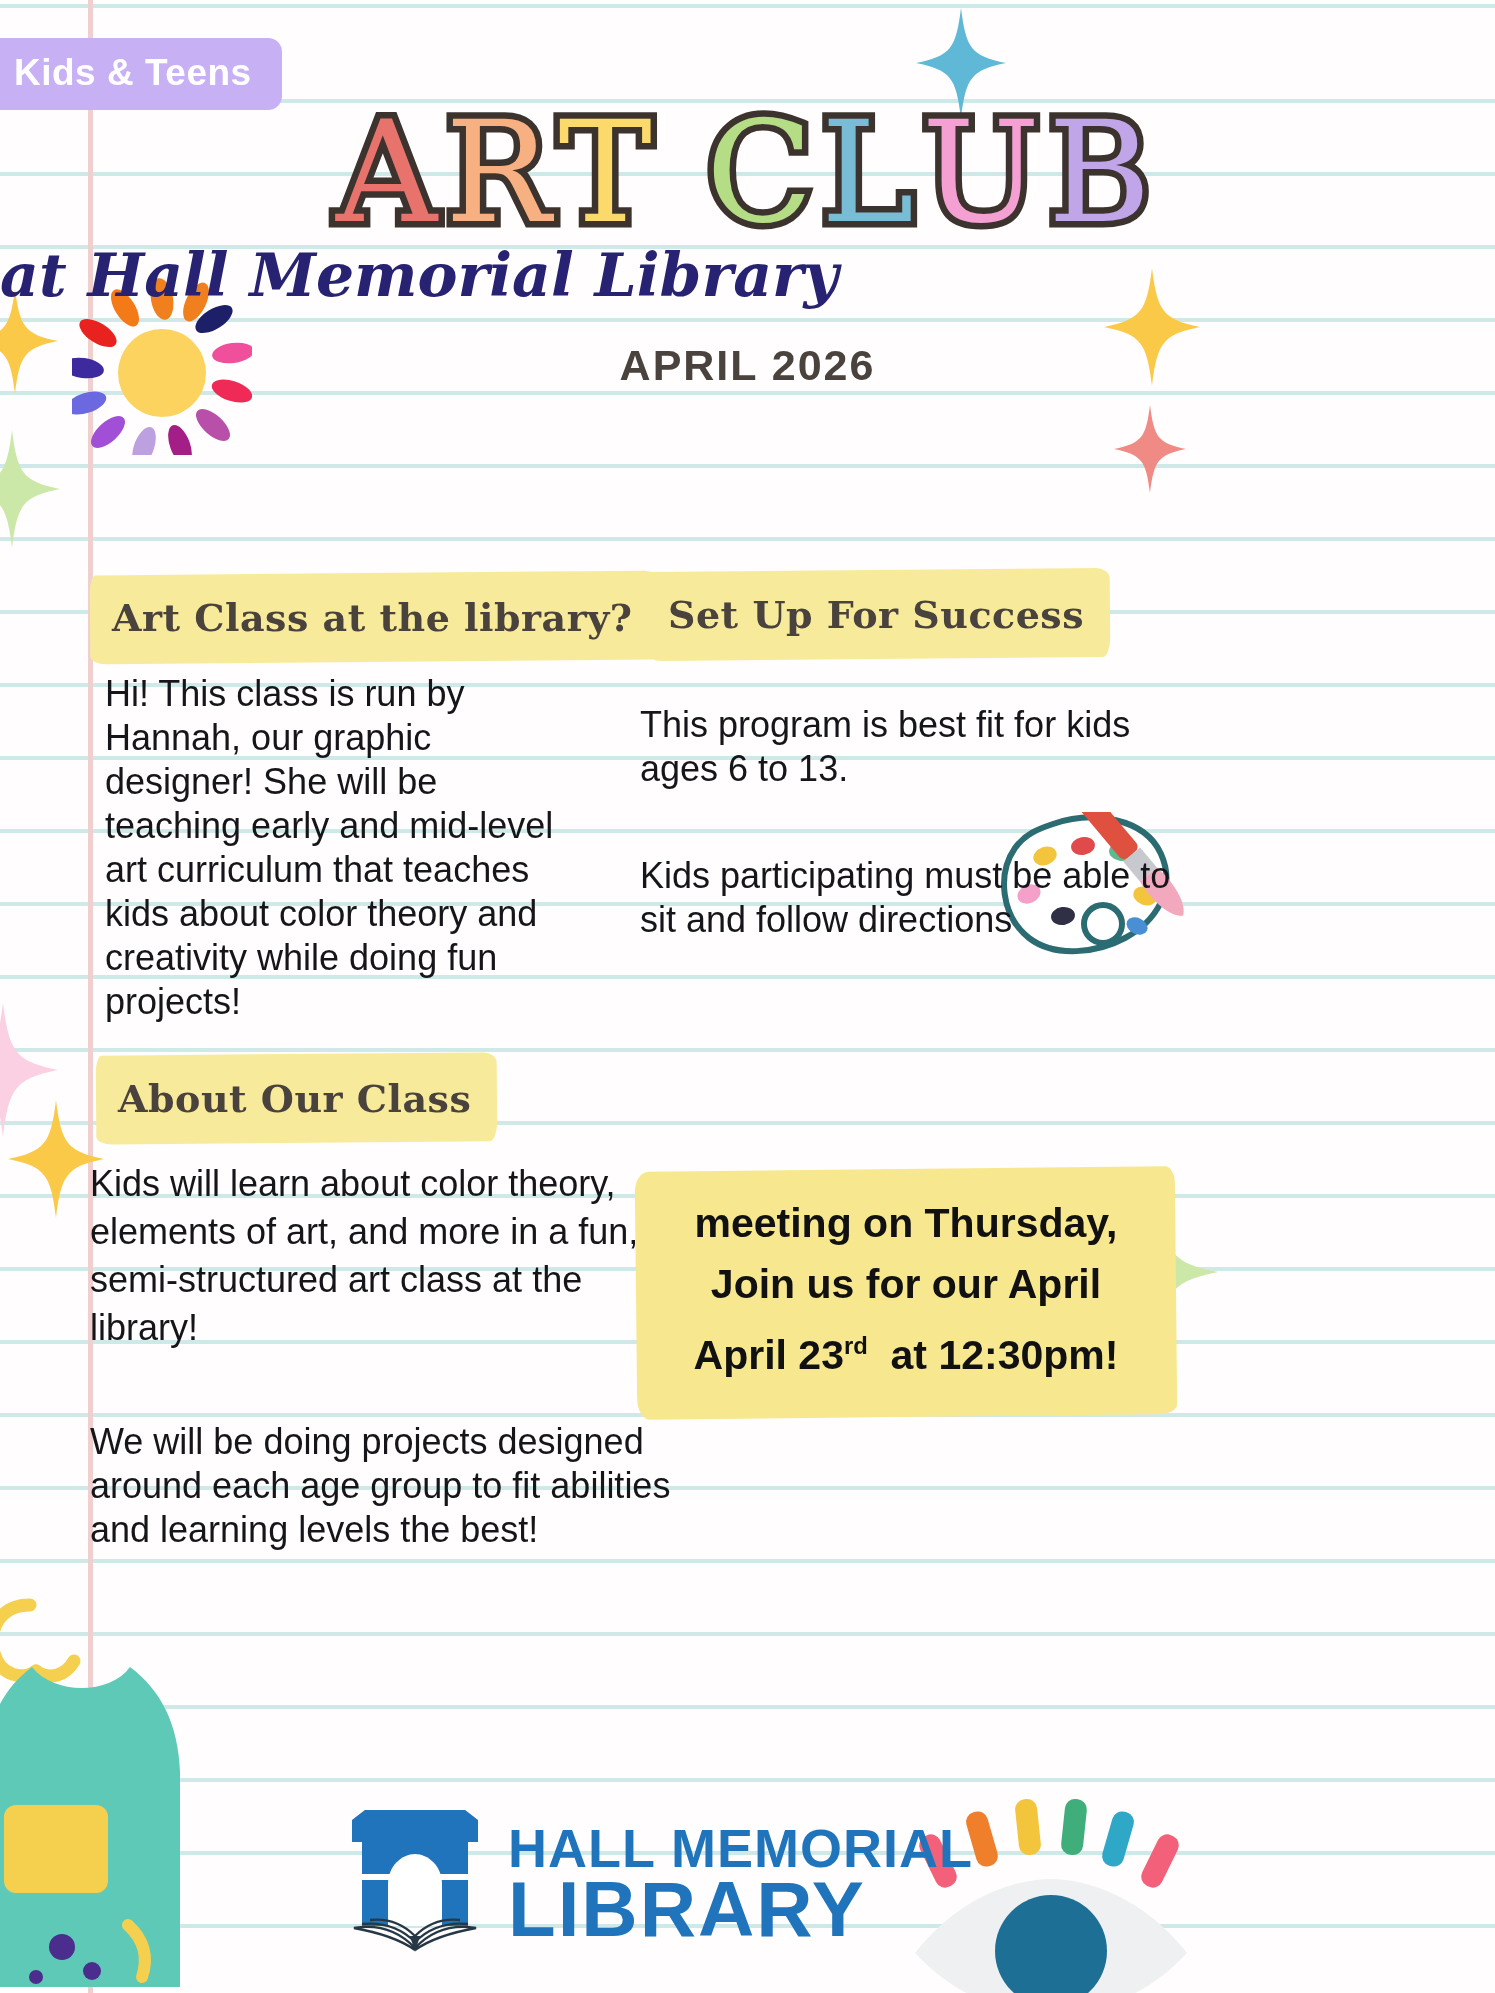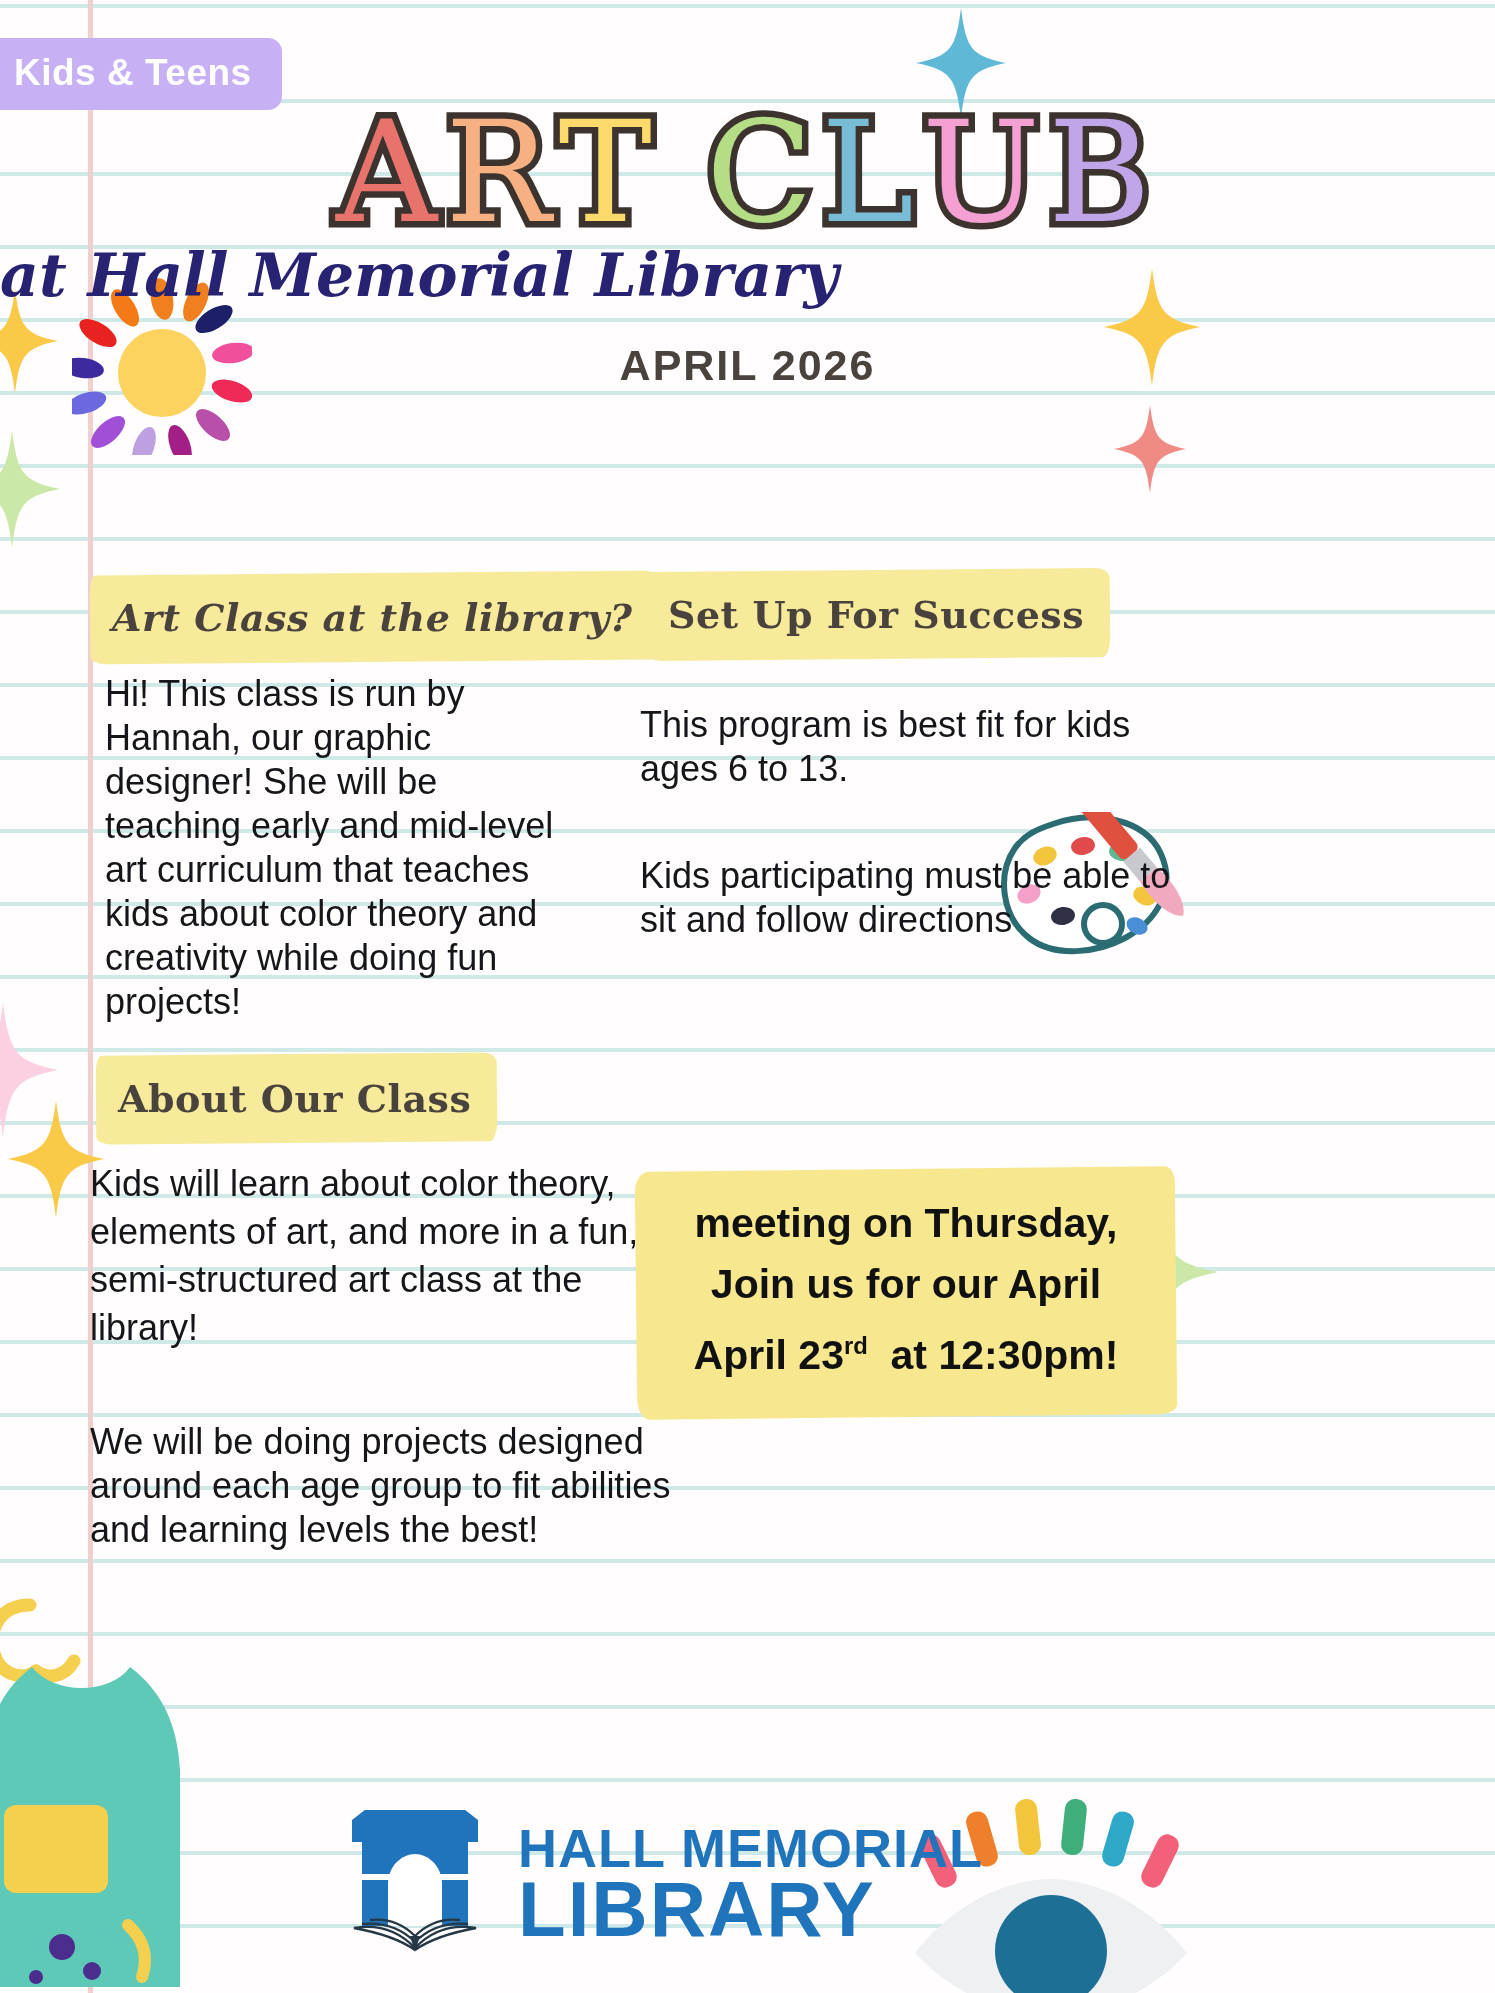--- a/index.html
+++ b/index.html
@@ -104,21 +104,21 @@
   #join-text {
     position:relative; z-index:2;
     font-family:"Liberation Sans", sans-serif;
     font-weight:bold; font-size:41px; line-height:61px;
     color:#111; text-align:center; padding:24px 14px 0 14px;
   }
   #join-text sup { font-size:.58em; vertical-align:super; }
 
   
   #library-logo { position:absolute; left:340px; top:1810px; z-index:9;
-    display:flex; align-items:center; gap:28px; }
+    display:flex; align-items:center; gap:18px; }
   #logo-wordmark {
     font-family:"Liberation Sans", sans-serif;
     font-weight:bold; color:#1f74bb; line-height:.92;
     letter-spacing:-1px;
   }
   #logo-line1 { font-size:54px; letter-spacing:1px; }
   #logo-line2 { font-size:78px; letter-spacing:2px; }
 
   
   .deco { position:absolute; z-index:7; }
@@ -179,21 +179,21 @@
     <ellipse cx="72" cy="172" rx="10" ry="21" fill="#bda0e0" transform="rotate(-160 72 172)"></ellipse>
     <ellipse cx="108" cy="170" rx="10" ry="21" fill="#a31e87" transform="rotate(160 108 170)"></ellipse>
     <ellipse cx="141" cy="150" rx="10" ry="21" fill="#b84fa8" transform="rotate(132 141 150)"></ellipse>
     <ellipse cx="160" cy="116" rx="10" ry="21" fill="#ef2a56" transform="rotate(108 160 116)"></ellipse>
     <ellipse cx="161" cy="78" rx="10" ry="21" fill="#f0509b" transform="rotate(82 161 78)"></ellipse>
     <ellipse cx="142" cy="44" rx="10" ry="21" fill="#1d2068" transform="rotate(58 142 44)"></ellipse>
     <ellipse cx="124" cy="27" rx="10" ry="21" fill="#f07f1e" transform="rotate(26 124 27)"></ellipse>
   </g>
 </svg>
 
-<div class="section-heading" style="left:112px; top:595px;font-style:italic;">
+<div class="section-heading" style="left:112px; top:595px;">
   <span class="hl"></span>
   <span>Art Class at the library?</span>
 </div>
 <div class="body-text" style="left:105px; top:672px; width:460px;">Hi! This class is run by Hannah, our graphic designer! She will be teaching early and mid-level art curriculum that teaches kids about color theory and creativity while doing fun projects!</div>
 
 <div class="section-heading" style="left:668px; top:592px;">
   <span class="hl"></span>
   <span>Set Up For Success</span>
 </div>
 <div class="body-text" style="left:640px; top:703px; width:545px;">This program is best fit for kids ages 6 to 13.</div>

